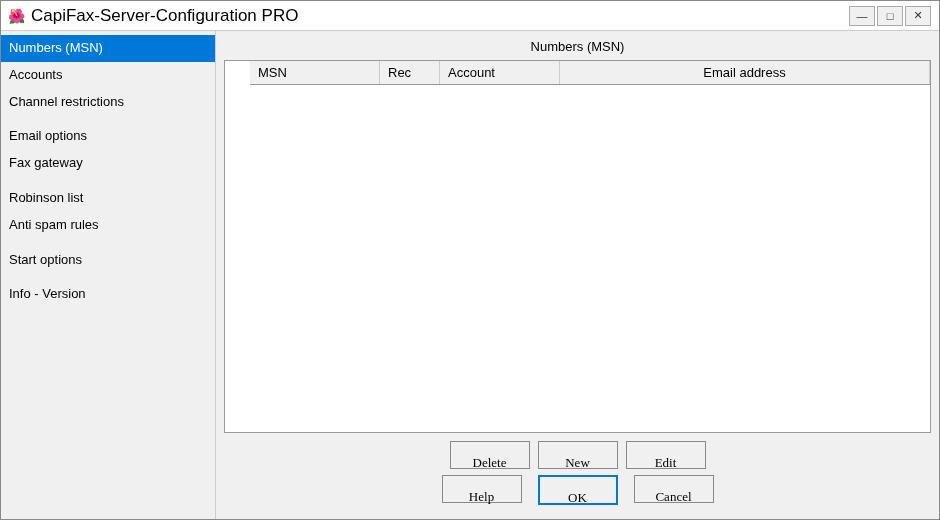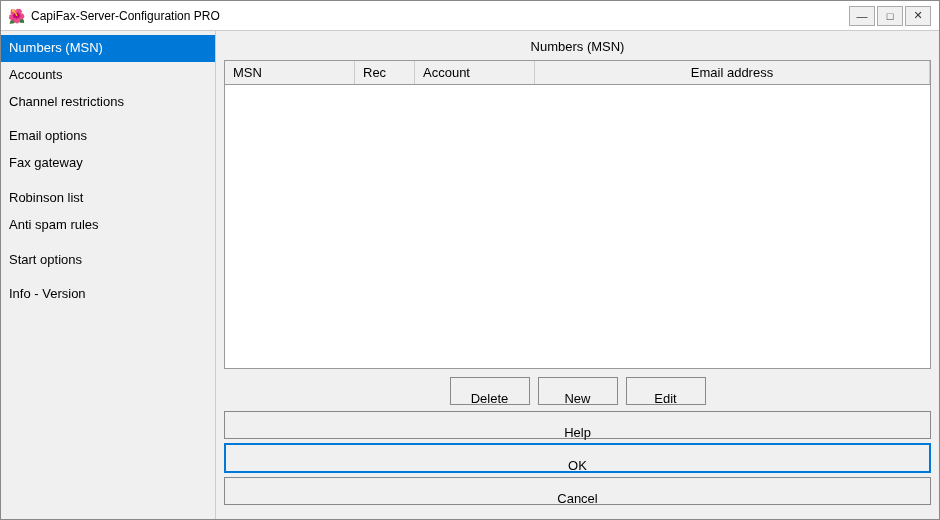--- a/index.html
+++ b/index.html
@@ -36,21 +36,21 @@
       width: 16px;
       height: 16px;
       margin-right: 6px;
       display: flex;
       align-items: center;
       justify-content: center;
       font-size: 14px;
     }
     .titlebar-title {
       flex: 1;
-      font-size: 12px;
+      font-size: 17px;
       color: #000;
     }
     .titlebar-controls {
       display: flex;
       gap: 2px;
     }
     .titlebar-btn {
       width: 26px;
       height: 20px;
       background: #f0f0f0;
@@ -99,20 +99,21 @@
       text-align: center;
       font-size: 13px;
       margin-bottom: 6px;
       color: #000;
     }
     .table-container {
       flex: 1;
       background: #fff;
       border: 1px solid #999;
       overflow: auto;
+      padding-left: 25px;
     }
     .table-header {
       display: flex;
       background: #f0f0f0;
       border-bottom: 1px solid #999;
     }
     .table-header-cell {
       padding: 4px 8px;
       font-size: 13px;
       color: #000;
@@ -128,35 +129,34 @@
     }
     .button-row {
       display: flex;
       justify-content: center;
       gap: 8px;
       margin-top: 8px;
     }
     .button-row-2 {
       display: flex;
       justify-content: center;
-      gap: 4px;
+      gap: 16px;
       margin-top: 6px;
       margin-bottom: 6px;
-      flex-direction: column;
     }
     .btn {
       min-width: 80px;
       height: 28px;
       padding: 13px 16px;
       background: #f0f0f0;
       border: 1px solid #888;
       cursor: pointer;
       font-size: 13px;
       color: #000;
-      font-family: Liberation Sans, sans-serif;
+      font-family: Liberation Serif, serif;
     }
     .btn.ok-btn {
       border: 2px solid #0078d7;
     }
   </style>
 </head>
 <body>
 
 <div class="window">
 

